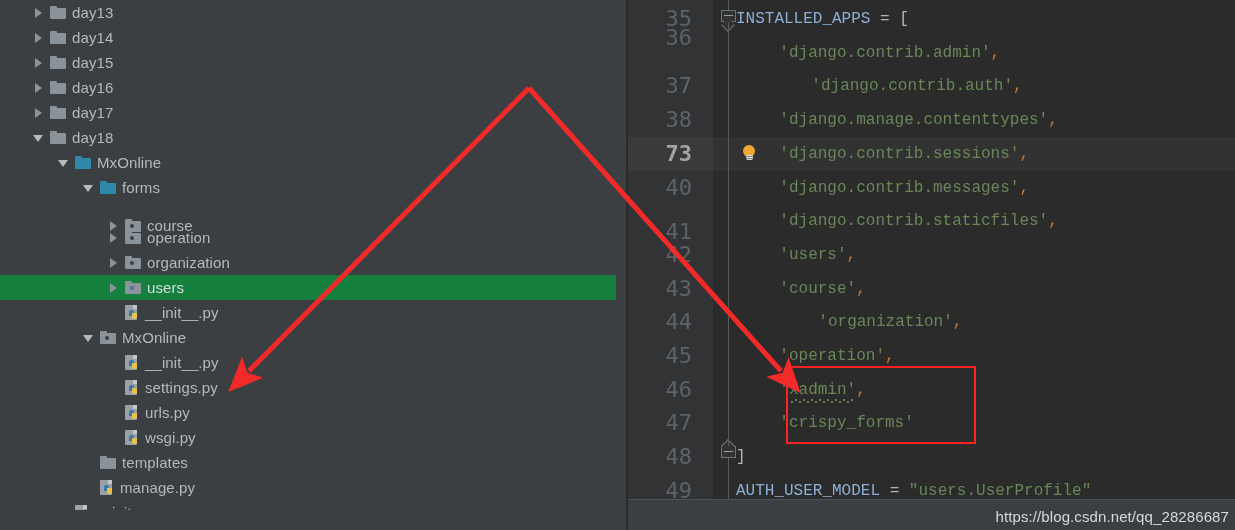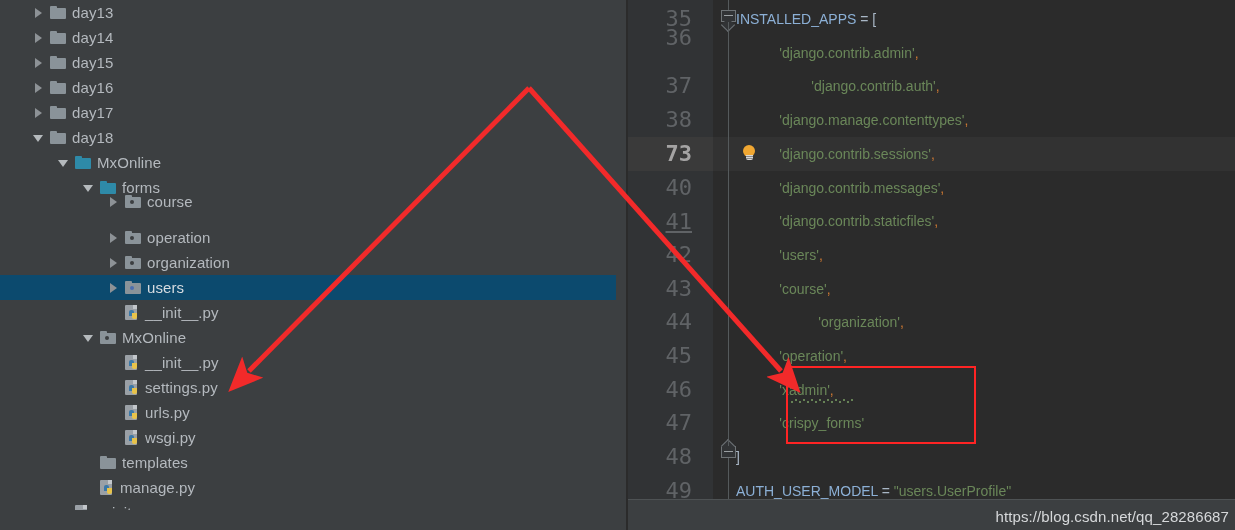--- a/index.html
+++ b/index.html
@@ -15,21 +15,21 @@
   #tree-panel{
     position:absolute;left:0;top:0;width:628px;height:510px;
     background:#3c3f41;overflow:hidden;
   }
   .tree-row{
     position:absolute;left:0;right:0;height:25px;
     display:flex;align-items:center;
     white-space:nowrap;
     color:#a9b7c6;
   }
-  .tree-row.selected{background:#0c4a6e;}
+  .tree-row.selected{background:#15803d;}
   .tree-label{
     font-size:15px;color:#b4b9be;letter-spacing:0.1px;
     line-height:25px;
   }
   .tree-row.selected .tree-label{color:#d7dce1;}
 
   
   .twisty{
     width:13px;height:13px;flex:0 0 13px;margin-right:5px;position:relative;
   }
@@ -101,22 +101,22 @@
     position:absolute;left:100px;top:0;width:1px;height:500px;background:#555a5c;
   }
   .ln{
     position:absolute;left:0;width:64px;text-align:right;
     font-size:22px;color:#606366;line-height:34px;height:34px;
     font-family:"DejaVu Sans Mono","Liberation Mono",monospace;
   }
   .ln.current{color:#a4a3a3;font-weight:bold;}
   .codeline{
     position:absolute;left:108px;height:34px;line-height:34px;
-    font-size:14px;white-space:pre;
-    font-family:Liberation Sans, sans-serif;
+    font-size:16px;white-space:pre;
+    font-family:Liberation Mono, monospace;
     color:#a9b7c6;
   }
   .name{color:#a9b7c6;}
   .const{color:#8cb0d6;}
   .str{color:#6a8759;}
   .punct{color:#cc7832;}
   .brk{color:#a9b7c6;}
 
   #current-line-hl{
     position:absolute;left:85px;right:0;height:34px;background:#323232;
@@ -265,21 +265,21 @@
         </div>
         <div class="tree-row" style="top: 175px;">
           <span style="display: inline-block; flex: 0 0 auto; width: 82px;"></span>
           <span class="twisty expanded"></span>
           <span class="ficon src">
             <span class="tab"></span>
             <span class="body"></span>
           </span>
           <span class="tree-label">forms</span>
         </div>
-        <div class="tree-row" style="top: 189px;">
+        <div class="tree-row" style="top: 213px;">
           <span style="display: inline-block; flex: 0 0 auto; width: 107px;"></span>
           <span class="twisty collapsed"></span>
           <span class="ficon pkg">
             <span class="tab"></span>
             <span class="body"></span>
             <span class="dot"></span>
           </span>
           <span class="tree-label">course</span>
         </div>
         <div class="tree-row" style="top: 225px;">
@@ -427,21 +427,21 @@
         <div class="ln" style="top: 21px;">36</div>
         <div class="codeline" style="top: 35.7px; left: 151.36px;"><span class="str">'django.contrib.admin'</span><span class="punct">,</span></div>
         <div class="ln" style="top: 69.4px;">37</div>
         <div class="codeline" style="top: 69.4px; left: 151.36px; margin-left: 32px;"><span class="str">'django.contrib.auth'</span><span class="punct">,</span></div>
         <div class="ln" style="top: 103.1px;">38</div>
         <div class="codeline" style="top: 103.1px; left: 151.36px;"><span class="str">'django.manage.contenttypes'</span><span class="punct">,</span></div>
         <div class="ln current" style="top: 136.8px;">73</div>
         <div class="codeline" style="top: 136.8px; left: 151.36px;"><span class="str">'django.contrib.sessions'</span><span class="punct">,</span></div>
         <div class="ln" style="top: 170.5px;">40</div>
         <div class="codeline" style="top: 170.5px; left: 151.36px;"><span class="str">'django.contrib.messages'</span><span class="punct">,</span></div>
-        <div class="ln" style="top: 205px; text-decoration: underline;">41</div>
+        <div class="ln" style="top: 215px;">41</div>
         <div class="codeline" style="top: 204.2px; left: 151.36px;"><span class="str">'django.contrib.staticfiles'</span><span class="punct">,</span></div>
         <div class="ln" style="top: 237.9px;">42</div>
         <div class="codeline" style="top: 237.9px; left: 151.36px;"><span class="str">'users'</span><span class="punct">,</span></div>
         <div class="ln" style="top: 271.6px;">43</div>
         <div class="codeline" style="top: 271.6px; left: 151.36px;"><span class="str">'course'</span><span class="punct">,</span></div>
         <div class="ln" style="top: 305.3px;">44</div>
         <div class="codeline" style="top: 305.3px; left: 151.36px; margin-left: 39px;"><span class="str">'organization'</span><span class="punct">,</span></div>
         <div class="ln" style="top: 339px;">45</div>
         <div class="codeline" style="top: 339px; left: 151.36px;"><span class="str">'operation'</span><span class="punct">,</span></div>
         <div class="ln" style="top: 372.7px;">46</div>

